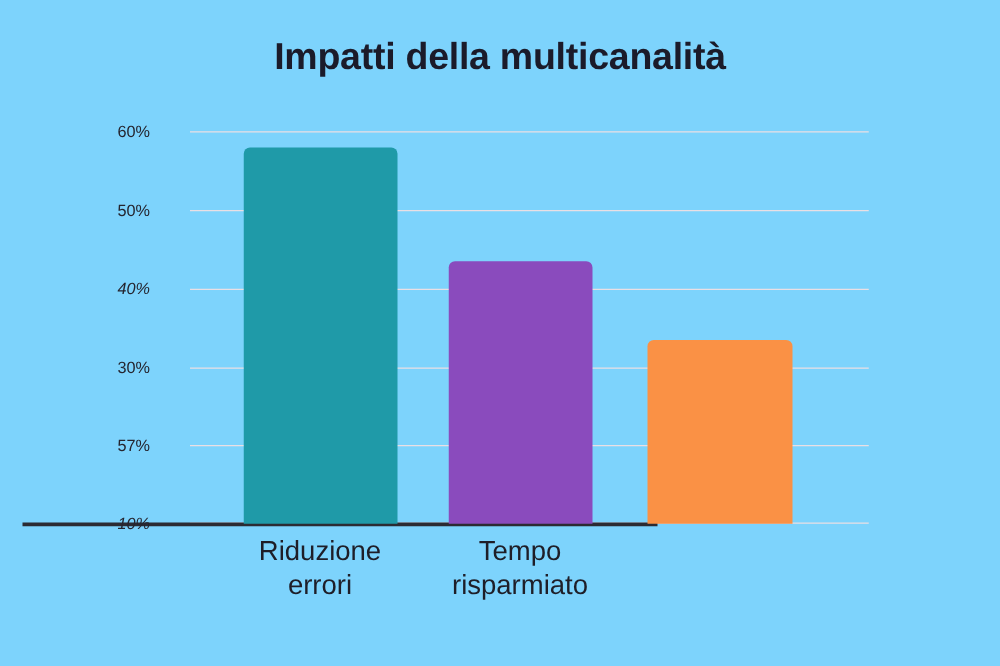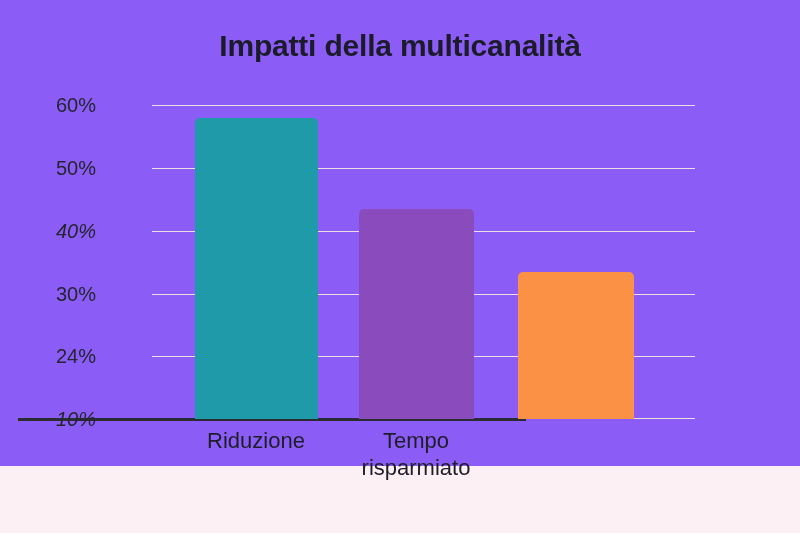--- a/index.html
+++ b/index.html
@@ -11,22 +11,22 @@
     width: 800px;
     height: 533px;
     background: #fdf0f5;
     font-family: "Liberation Sans", sans-serif;
     overflow: hidden;
   }
 
   #chart-root {
     position: relative;
     width: 800px;
-    height: 466px;
-    background: #8b5cf6;
+    height: 533px;
+    background: #7dd3fc;
   }
 
   
   #chart-title {
     position: absolute;
     left: 0;
     top: 29px;
     width: 800px;
     text-align: center;
     font-size: 30px;
@@ -59,24 +59,24 @@
     left: 18px;
     top: 418px;
     width: 508px;
     height: 3px;
     background: #2b2b33;
   }
 
   
   .y-tick-label {
     position: absolute;
-    right: 16px;
+    right: 0;
     width: 70px;
-    text-align: left;
-    font-size: 20px;
+    text-align: center;
+    font-size: 13px;
     color: #25252f;
     line-height: 1;
     transform: translateY(-50%);
   }
   #y-axis-labels {
     position: absolute;
     left: 72px;
     top: 0;
     width: 70px;
     height: 533px;
@@ -125,32 +125,33 @@
     <div class="gridline" style="top:313px;"></div>
   </div>
 
   <div id="axis-line"></div>
 
   <div id="y-axis-labels">
     <div class="y-tick-label" style="top:105px;">60%</div>
     <div class="y-tick-label" style="top:168px;">50%</div>
     <div class="y-tick-label" style="top:231px;font-style:italic;">40%</div>
     <div class="y-tick-label" style="top:294px;">30%</div>
-    <div class="y-tick-label" style="top:356px;">24%</div>
+    <div class="y-tick-label" style="top:356px;">57%</div>
     <div class="y-tick-label" style="top:419px;font-style:italic;">10%</div>
   </div>
 
   <div id="bars-layer">
     <div class="bar" id="bar-0" style="left: 195px; width: 123px; top: 118.04px; height: 300.96px; background: rgb(31, 154, 168);"></div>
     <div class="bar" id="bar-1" style="left: 359px; width: 115px; top: 208.955px; height: 210.045px; background: rgb(138, 75, 189);"></div>
     <div class="bar" id="bar-2" style="left: 518px; width: 116px; top: 271.655px; height: 147.345px; background: rgb(250, 145, 69);"></div>
   </div>
 
   <div class="x-cat-label" style="left:176px; width:160px;">
     <span>Riduzione</span>
+    <span>errori</span>
   </div>
   <div class="x-cat-label" style="left:336px; width:160px;">
     <span>Tempo</span>
     <span>risparmiato</span>
   </div>
   <div class="x-cat-label" style="left:496px; width:160px;">
   </div>
 
 </div>
 

